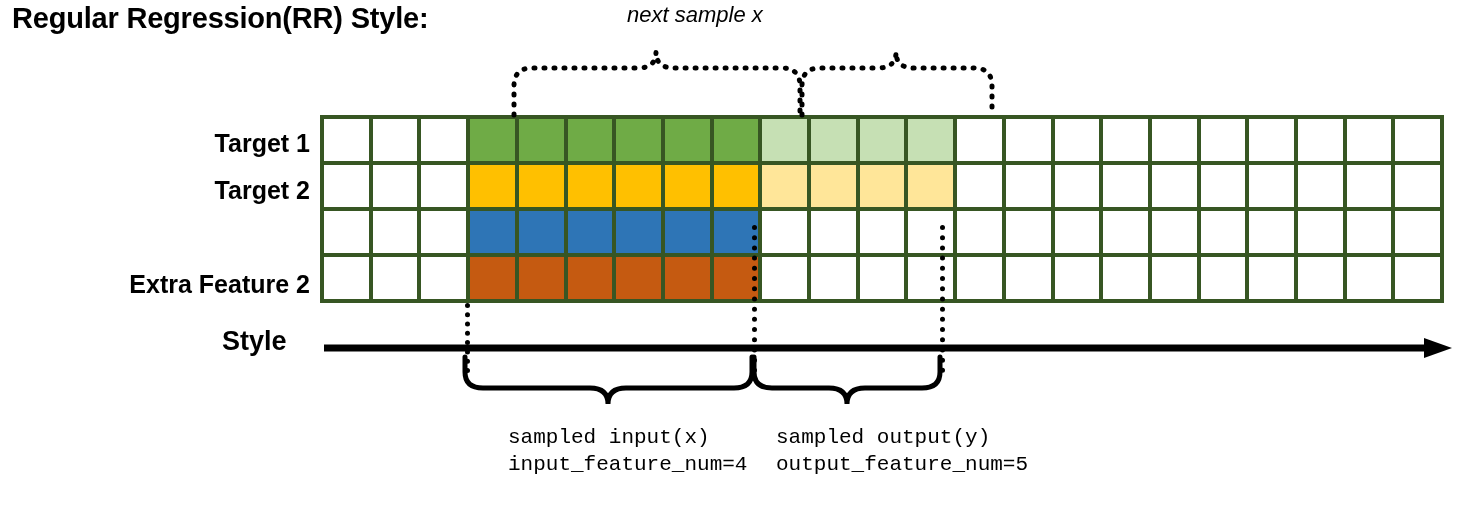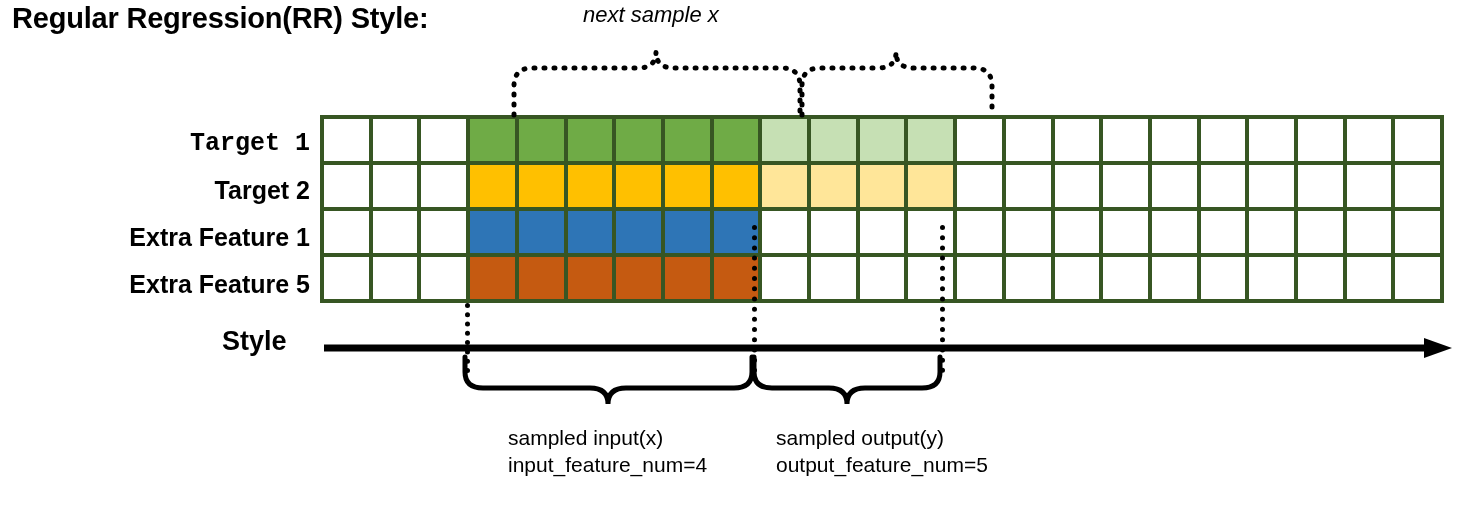--- a/index.html
+++ b/index.html
@@ -105,42 +105,42 @@
     overflow: visible;
   }
 
   
   .top-caption {
     position: absolute;
     font-size: 22px;
     font-style: italic;
     color: #000000;
     white-space: nowrap;
+    margin-left: 44px;
   }
   .bottom-caption {
     position: absolute;
     font-size: 21px;
     color: #000000;
     white-space: nowrap;
     line-height: 1.30;
   }
-  .bottom-caption div { white-space: nowrap; }
+  .bottom-caption div { white-space: nowrap; font-family: Liberation Mono, monospace; }
 </style>
 </head>
 <body>
 
 <div id="stage">
 
   <div id="title">Regular Regression(RR) Style:</div>
 
   <div id="row-labels">
-    <div class="row-label" style="top:14px;font-family:Liberation Mono, monospace;">Target 1</div>
+    <div class="row-label" style="top:14px;">Target 1</div>
     <div class="row-label" style="top:61px;">Target 2</div>
-    <div class="row-label" style="top:108px;">Extra Feature 1</div>
-    <div class="row-label" style="top:155px;">Extra Feature 5</div>
+    <div class="row-label" style="top:155px;">Extra Feature 2</div>
   </div>
 
   <div id="grid" style="background: rgb(55, 86, 35);">
       <div class="grid-row">
         <div class="cell" style="background: rgb(255, 255, 255);"></div>
         <div class="cell" style="background: rgb(255, 255, 255);"></div>
         <div class="cell" style="background: rgb(255, 255, 255);"></div>
         <div class="cell" style="background: rgb(111, 171, 70);"></div>
         <div class="cell" style="background: rgb(111, 171, 70);"></div>
         <div class="cell" style="background: rgb(111, 171, 70);"></div>

